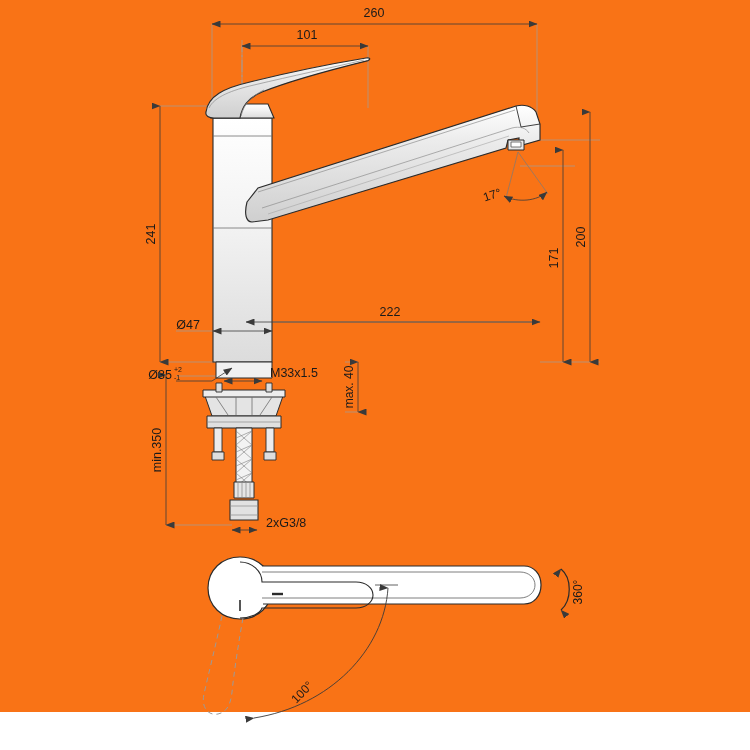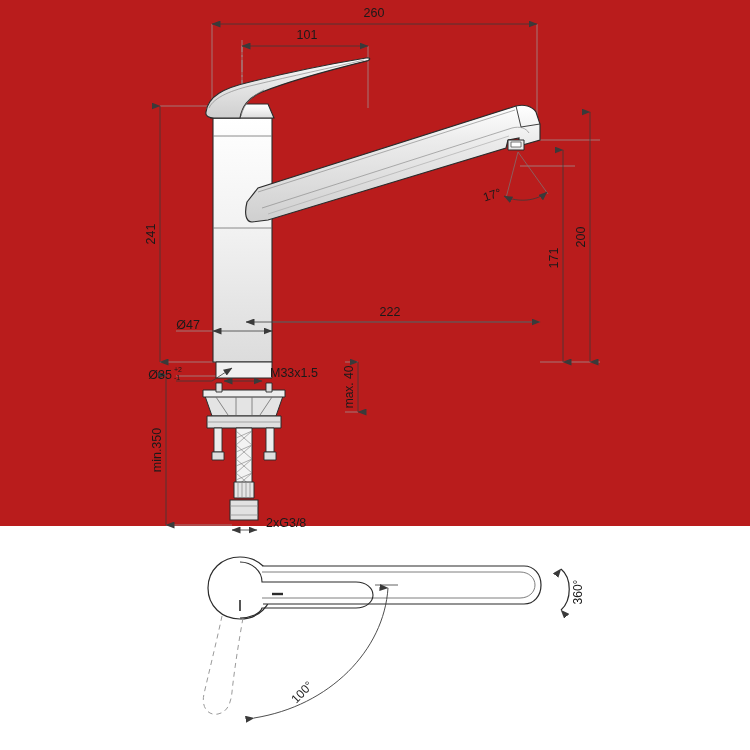--- a/index.html
+++ b/index.html
@@ -1,17 +1,17 @@
 <!DOCTYPE html>
 <html><head>
 <meta charset="utf-8">
 <style>
   html,body{margin:0;padding:0;background:#ffffff;}
   body{width:750px;height:750px;overflow:hidden;font-family:"Liberation Sans",sans-serif;}
-  #stage{position:relative;width:750px;height:526px;background:#b91c1c;}
+  #stage{position:relative;width:750px;height:712px;background:#f97316;}
   svg.draw{position:absolute;left:0;top:0;width:750px;height:750px;}
   text{font-family:"Liberation Sans",sans-serif;fill:#1a1a1a;}
 </style>
 </head>
 <body>
 
 <div id="stage">
 
 <svg class="draw" viewBox="0 0 750 750">
   <defs>

